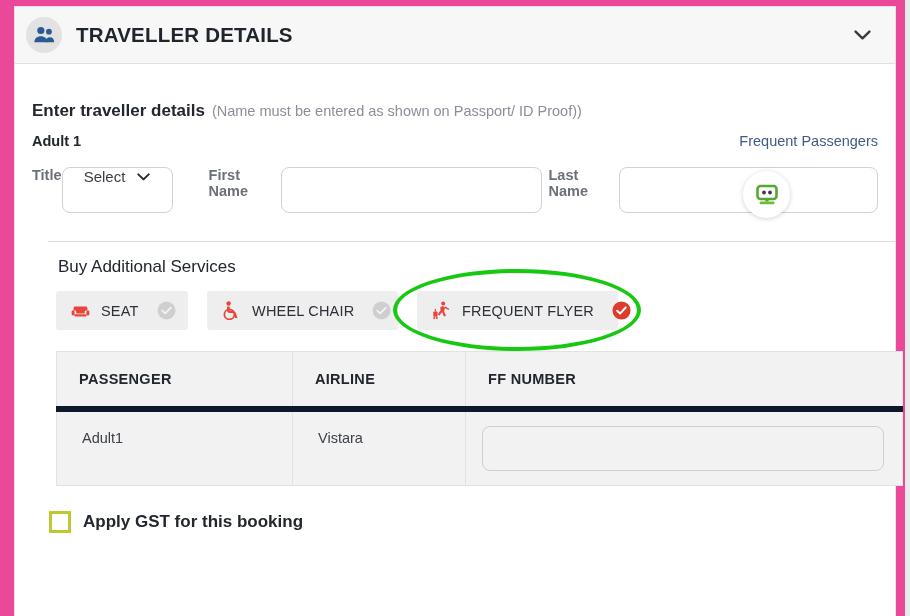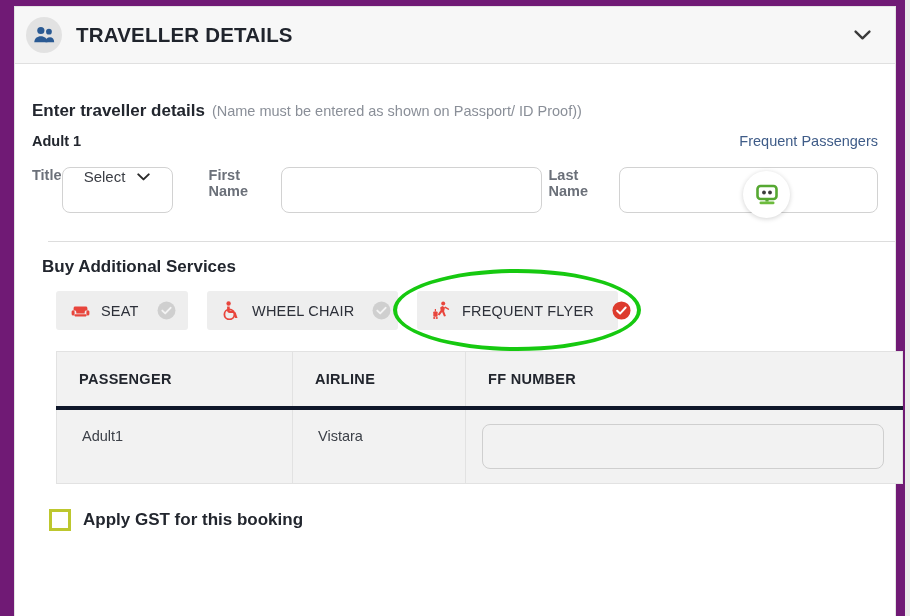--- a/index.html
+++ b/index.html
@@ -10,21 +10,21 @@
     overflow: hidden;
     background: #eaeaea;
     font-family: "Liberation Sans", sans-serif;
     -webkit-font-smoothing: antialiased;
   }
 
   .page {
     position: relative;
     width: 905px;
     height: 616px;
-    background: #701a75;
+    background: #ec4899;
   }
 
   
   .card {
     position: absolute;
     left: 14px;
     top: 6px;
     width: 882px;
     height: 612px;
     background: #ffffff;
@@ -170,23 +170,23 @@
   
   .divider {
     margin: 28px 0 0 16px;
     width: 847px;
     height: 1px;
     background: #dddddd;
   }
 
   
   .services-title {
-    margin: 15px 0 0 10px;
+    margin: 15px 0 0 26px;
     font-size: 17px;
-    font-weight: bold;
+    font-weight: normal;
     color: #22262e;
   }
   .chips-row {
     margin: 14px 0 0 24px;
     display: flex;
     position: relative;
   }
   .chip {
     height: 39px;
     background: #eeeeee;
@@ -246,21 +246,21 @@
   }
   .ff-table th {
     background: #f2f2f2;
     text-align: left;
     font-size: 14.5px;
     font-weight: bold;
     color: #22262e;
     letter-spacing: 0.3px;
     padding: 19px 0 19px 22px;
     border-right: 1px solid #e2e2e2;
-    border-bottom: 4px solid #0f172a;
+    border-bottom: 6px solid #0f172a;
   }
   .ff-table th:last-child { border-right: none; }
   .ff-table td {
     background: #f2f2f2;
     font-size: 14.5px;
     color: #3c4048;
     padding: 18px 0 18px 25px;
     border-right: 1px solid #e2e2e2;
     vertical-align: top;
     height: 73px;

